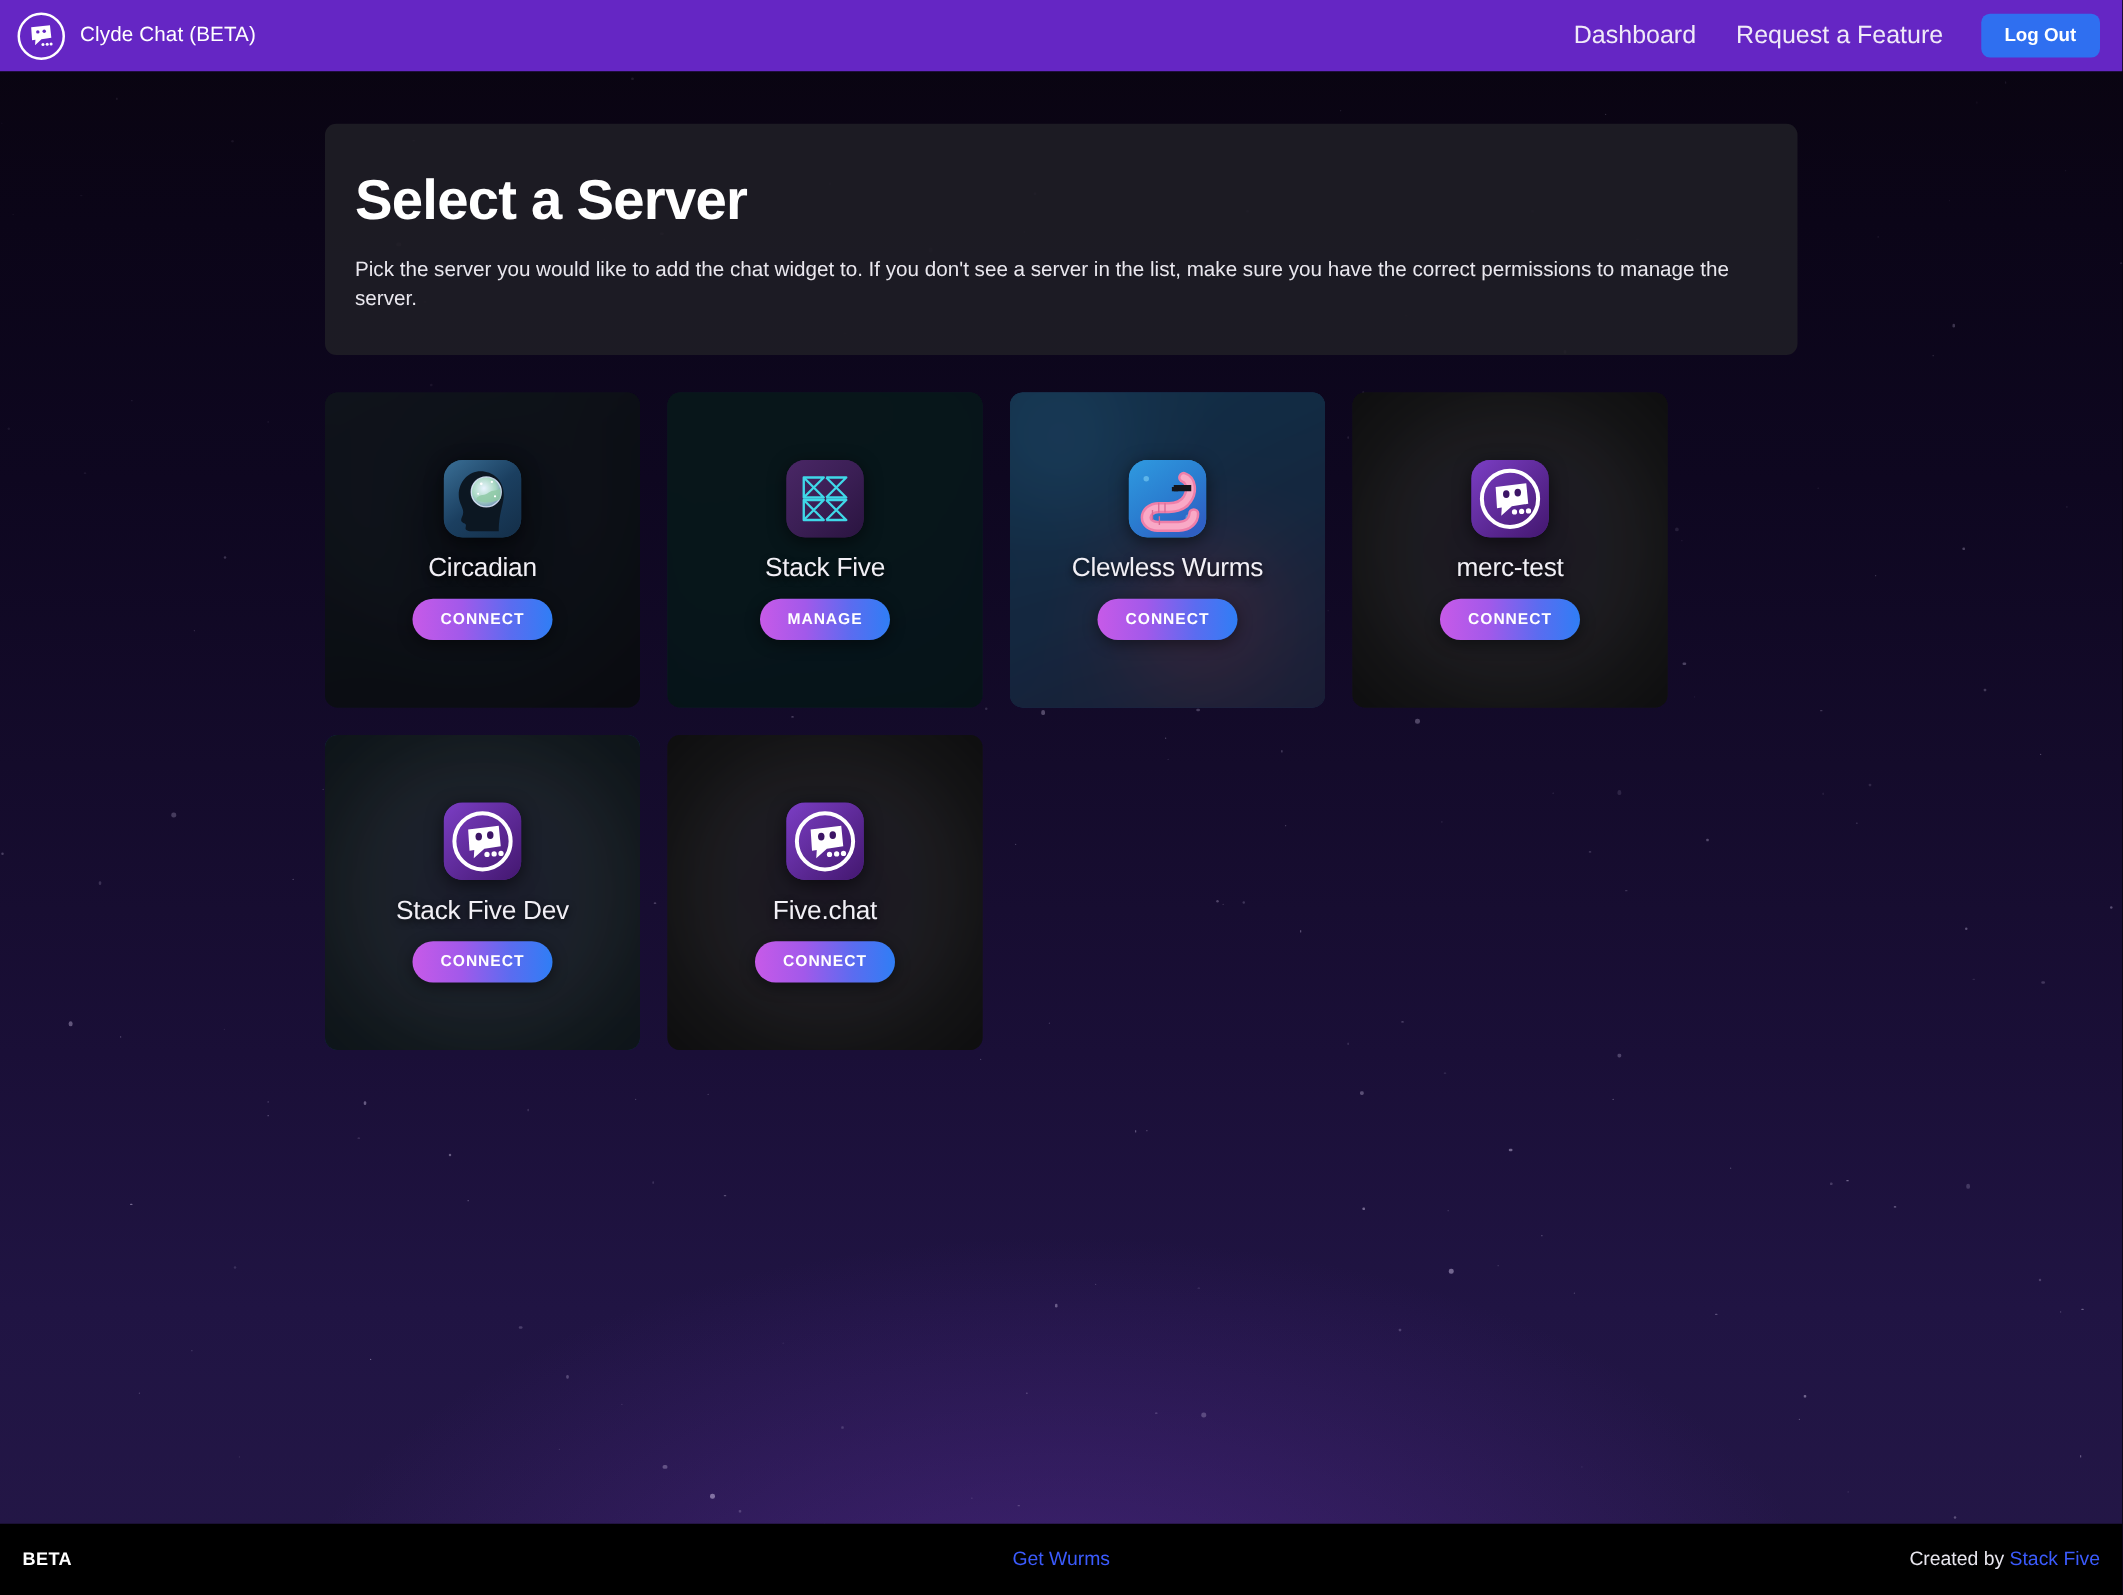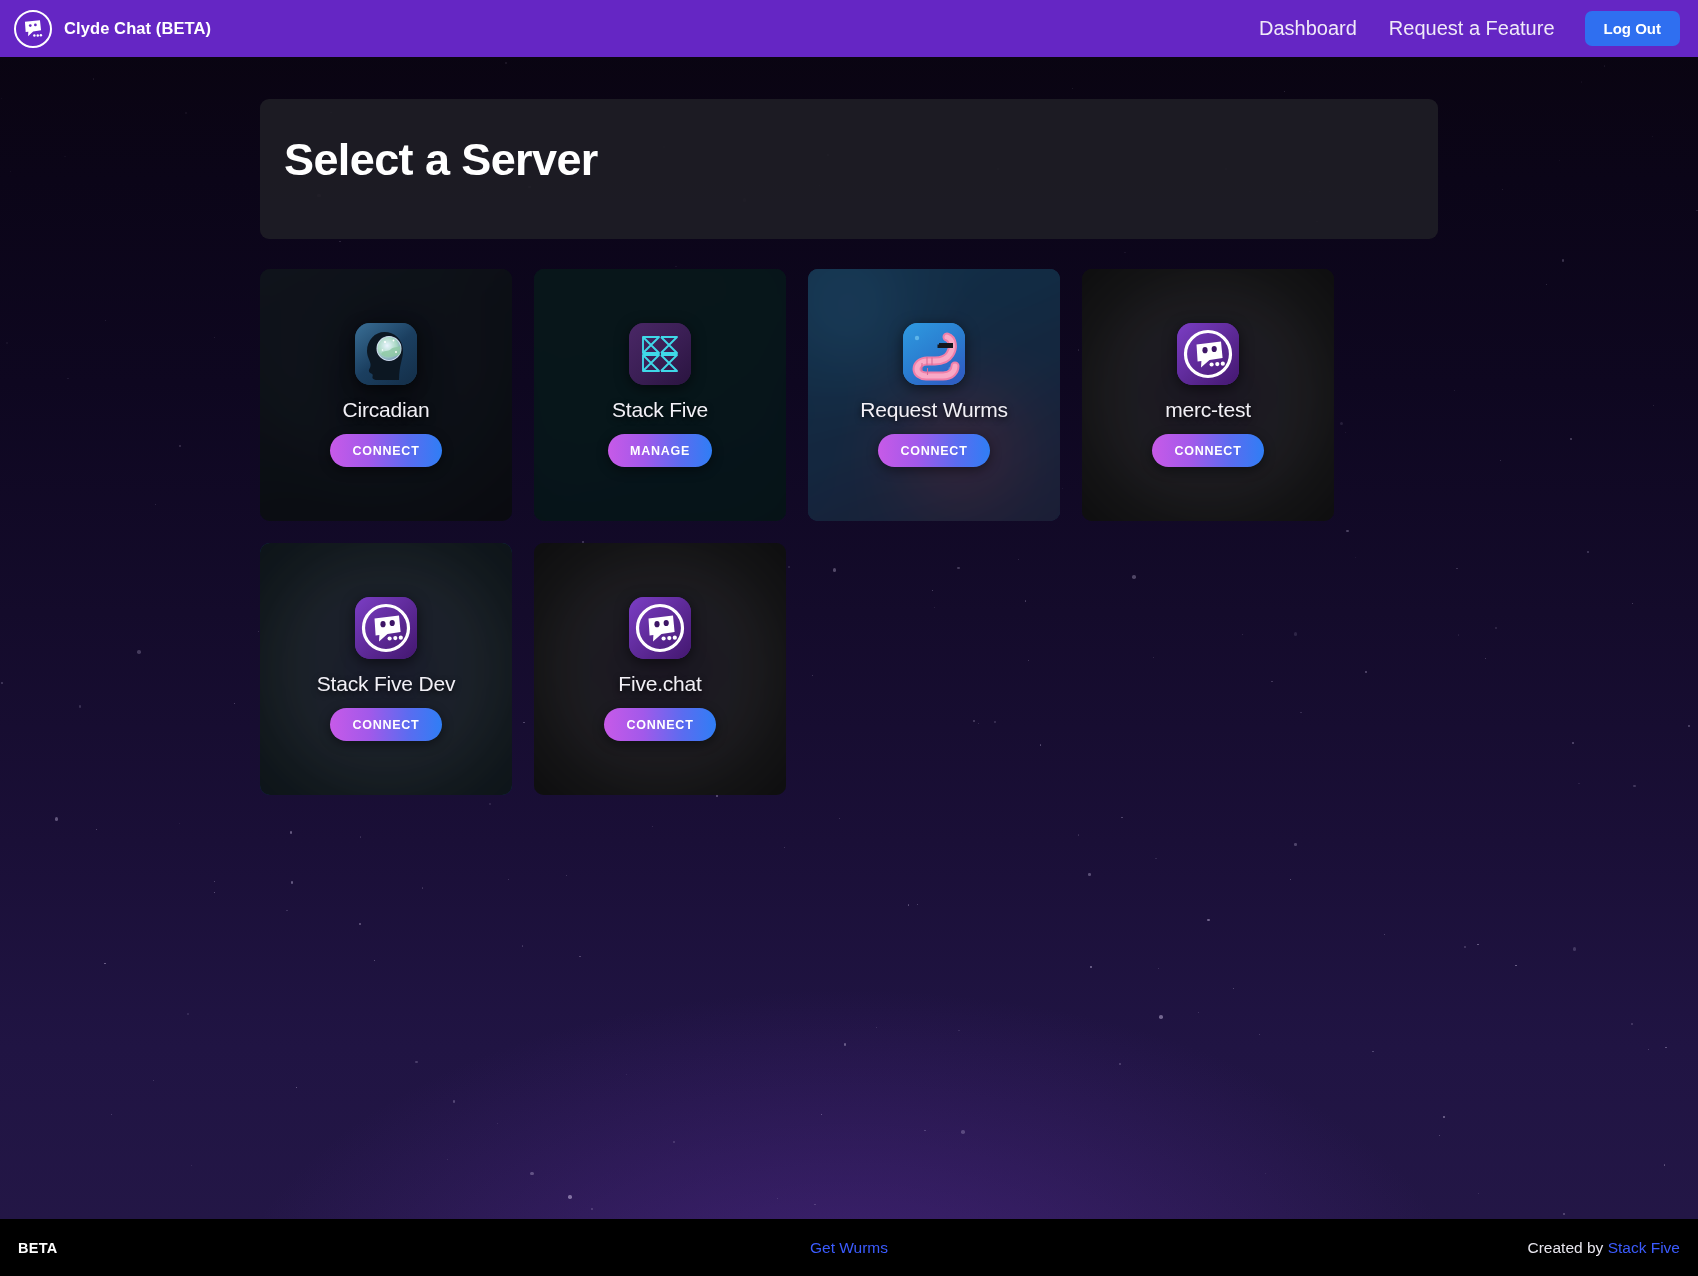--- a/index.html
+++ b/index.html
@@ -63,21 +63,21 @@
   .brand-logo {
     width: 38px; height: 38px;
     border-radius: 50%;
     border: 2px solid #ffffff;
     display: flex; align-items: center; justify-content: center;
     flex: none;
   }
   .brand-title {
     color: #ffffff;
     font-size: 16.5px;
-    font-weight: bold;
+    font-weight: normal;
     letter-spacing: 0.1px;
     white-space: nowrap;
   }
   .nav-right {
     margin-left: auto;
     display: flex;
     align-items: center;
     gap: 0px;
   }
   .nav-link {
@@ -511,20 +511,21 @@
     <a class="nav-link" href="#">Request a Feature</a>
     <button class="logout-btn">Log Out</button>
   </div>
 </div>
 
 <div class="content">
   <div class="inner">
 
     <div class="header-panel">
       <div class="header-title">Select a Server</div>
+      <div class="header-sub">Pick the server you would like to add the chat widget to. If you don't see a server in the list, make sure you have the correct permissions to manage the server.</div>
     </div>
 
     <div class="server-grid" id="server-grid">
         <div class="server-card" style="background: rgb(16, 19, 24);">
           <div class="card-bgblur">
             <div style="position:absolute;inset:0;background:linear-gradient(150deg,#18222e,#0d1117 60%,#0a0d13);"></div>
             <div style="position:absolute;left:50%;top:48%;width:180px;height:180px;margin:-90px 0 0 -90px;border-radius:50%;background:radial-gradient(circle,rgba(120,160,200,0.30) 0%,rgba(20,30,45,0.05) 68%);"></div>
             <div style="position:absolute;left:50%;top:46%;width:92px;height:110px;margin:-55px 0 0 -46px;border-radius:45% 45% 38% 38%;background:rgba(5,8,14,0.85);"></div>
           </div>
           <div class="card-scrim"></div>
@@ -612,21 +613,21 @@
                 <circle cx="17" cy="46" r="1.6" fill="#bfe8ff" opacity="0.5"></circle>
                 <path d="M44 14 C50 16 51 25 47 31 C44 36 38 38 32 38 L24 38 C18 38 14 42 14 46 C14 50 18 53 23 53 L40 53 C48 53 52 48 52 43" fill="none" stroke="#ef7fa9" stroke-width="9" stroke-linecap="round"></path>
                 <path d="M44 14 C50 16 51 25 47 31 C44 36 38 38 32 38 L24 38 C18 38 14 42 14 46 C14 50 18 53 23 53 L40 53 C48 53 52 48 52 43" fill="none" stroke="#f9a9c6" stroke-width="5" stroke-linecap="round"></path>
                 <path d="M36 20 h14 v5 h-14 z" fill="#14161c"></path>
                 <path d="M34.5 21.5 h5 v3.5 h-5 z" fill="#14161c"></path>
                 <g stroke="#d96b96" stroke-width="1.1">
                   <path d="M24 34 v8 M29 34.5 v7.5 M19 40 v8 M24.5 45 v7"></path>
                 </g>
               </svg>
             </div>
-            <div class="card-name">Request Wurms</div>
+            <div class="card-name">Clewless Wurms</div>
             <button class="card-btn">CONNECT</button>
           </div>
         </div>
         <div class="server-card" style="background: rgb(21, 21, 21);">
           <div class="card-bgblur">
             <div style="position:absolute;inset:0;background:#141414;"></div>
             <div style="position:absolute;left:50%;top:50%;width:190px;height:190px;margin:-95px 0 0 -95px;border-radius:50%;border:34px solid rgba(150,150,155,0.22);"></div>
             <div style="position:absolute;left:50%;top:50%;width:112px;height:112px;margin:-56px 0 0 -56px;border-radius:22px;background:rgba(120,90,170,0.20);"></div>
           </div>
           <div class="card-scrim"></div>

